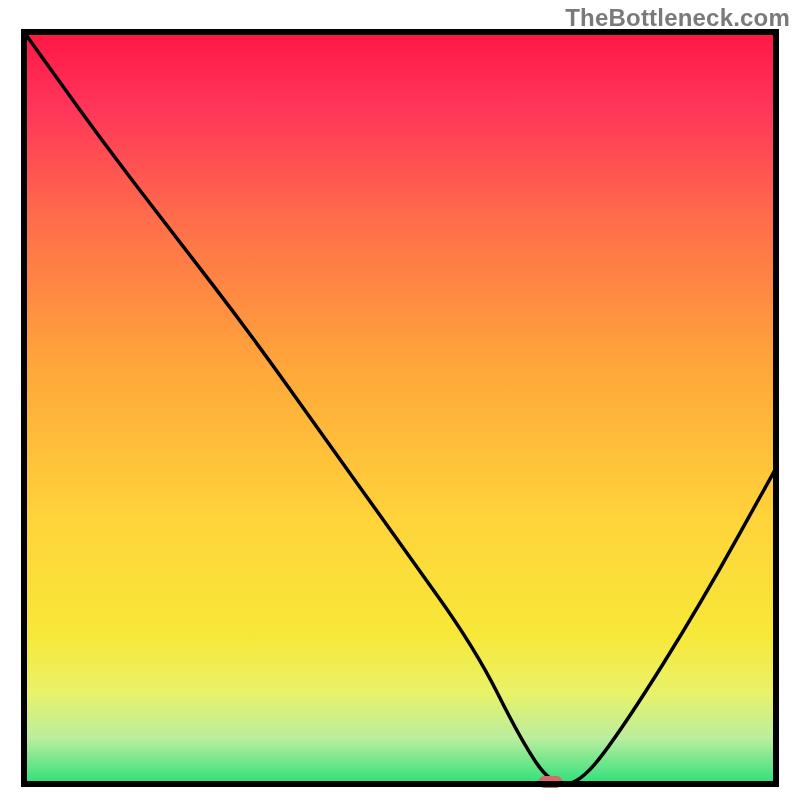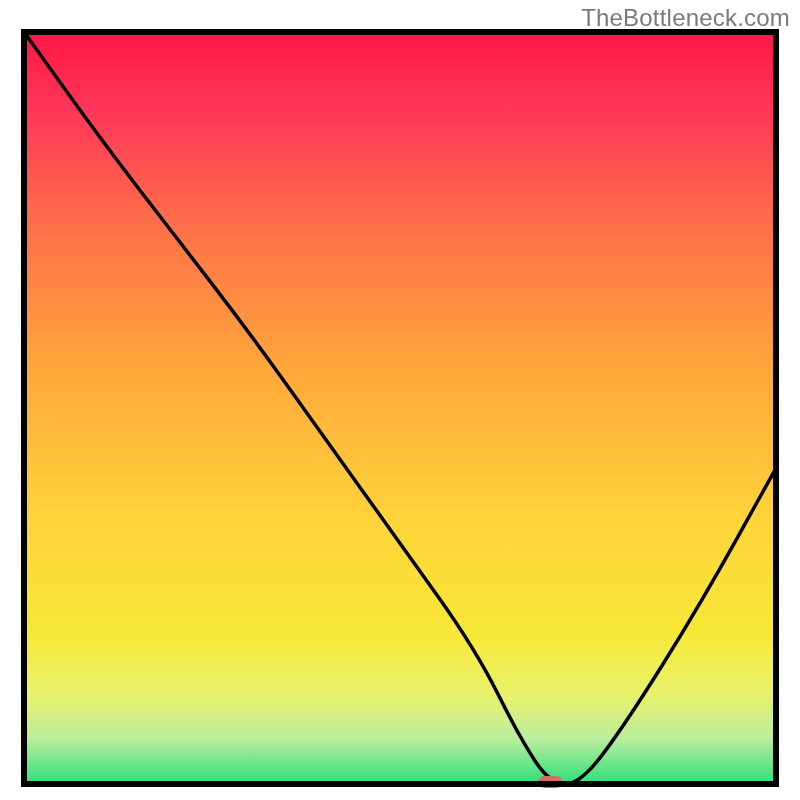--- a/index.html
+++ b/index.html
@@ -14,21 +14,21 @@
   .wrap {
     position: relative;
     width: 800px;
     height: 800px;
   }
   .watermark {
     position: absolute;
     top: 4px;
     right: 10px;
     font-size: 24px;
-    font-weight: 400;
+    font-weight: 700;
     color: #7a7a7a;
     letter-spacing: 0.2px;
   }
   svg.chart {
     position: absolute;
     left: 0; top: 0;
     width: 800px; height: 800px;
   }
 </style>
 </head>

